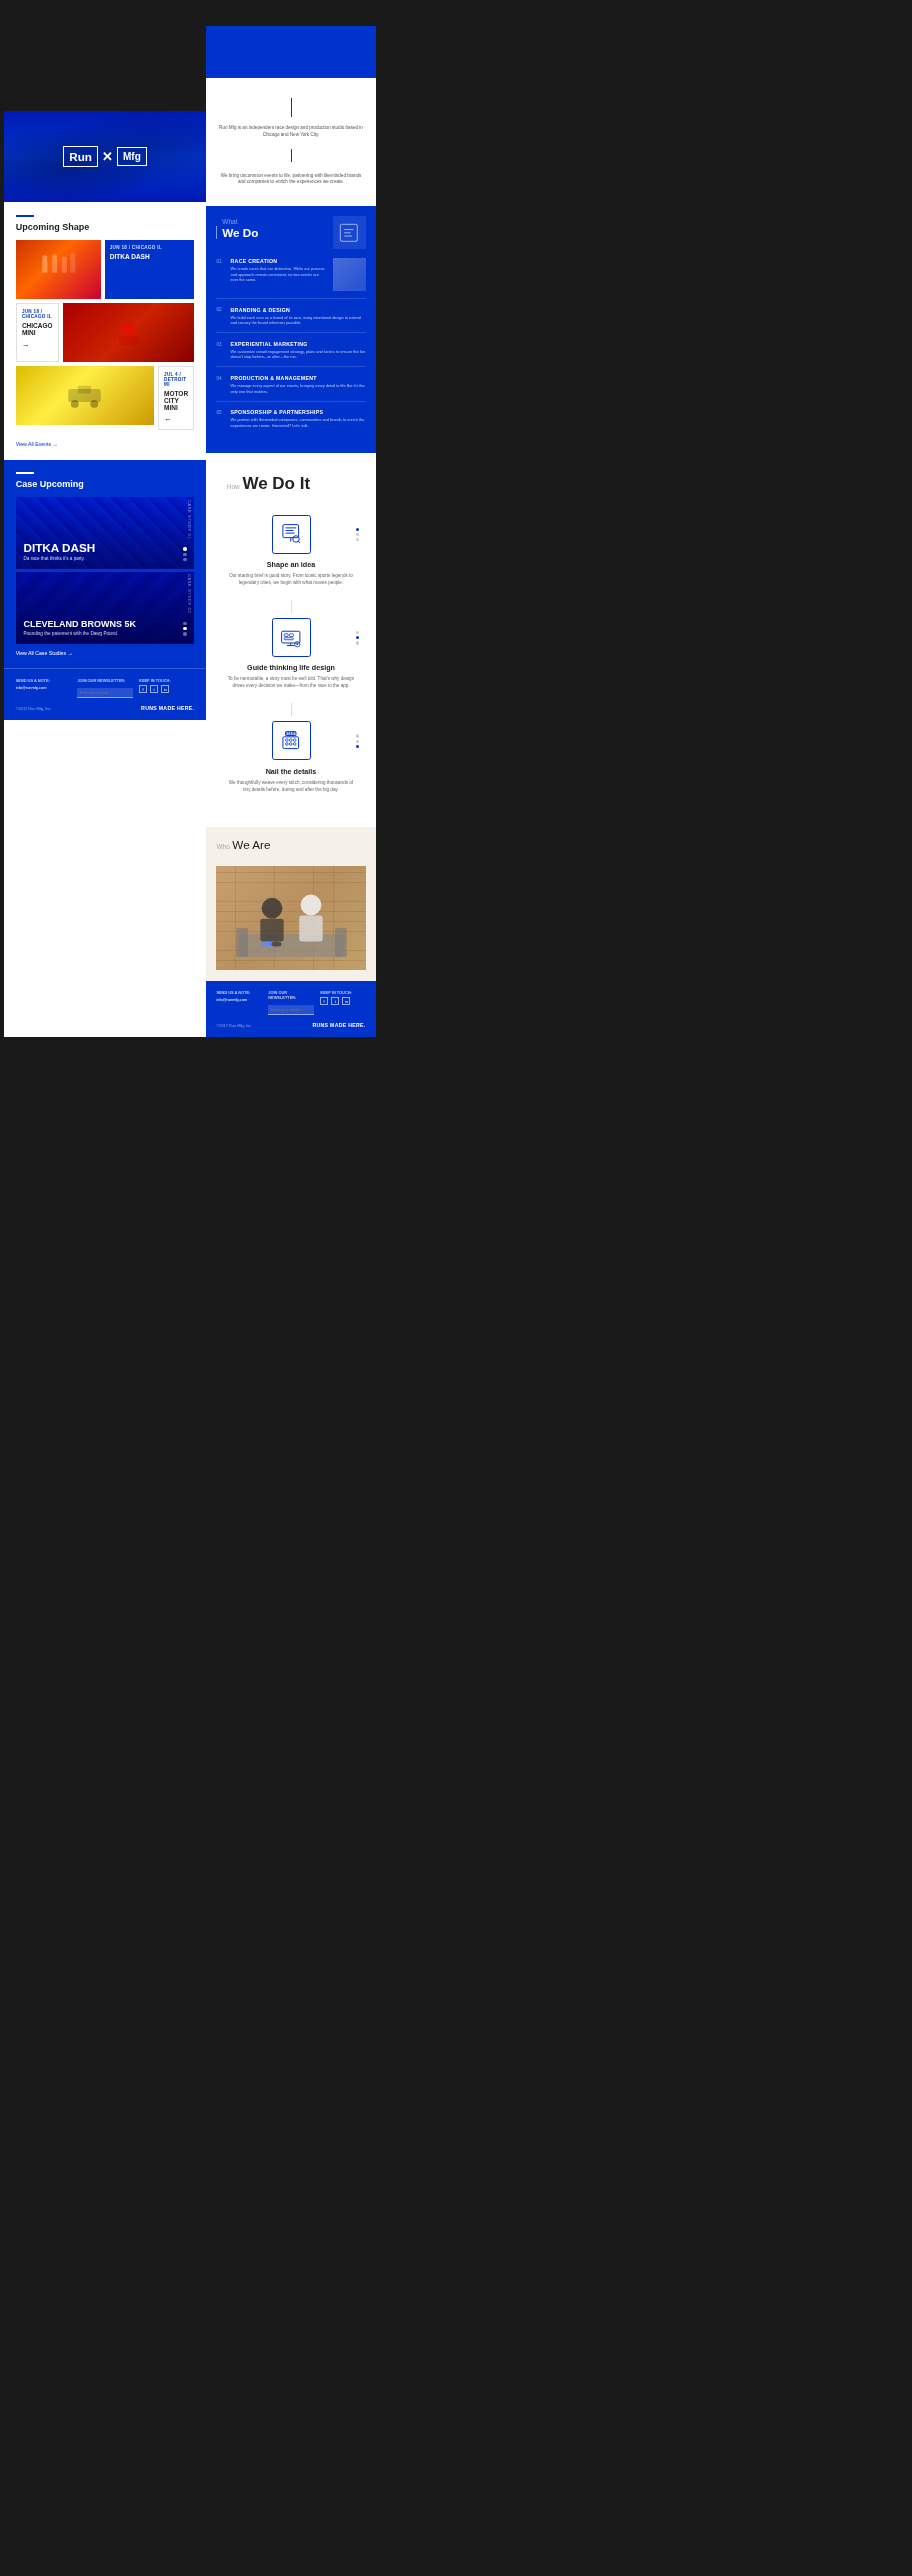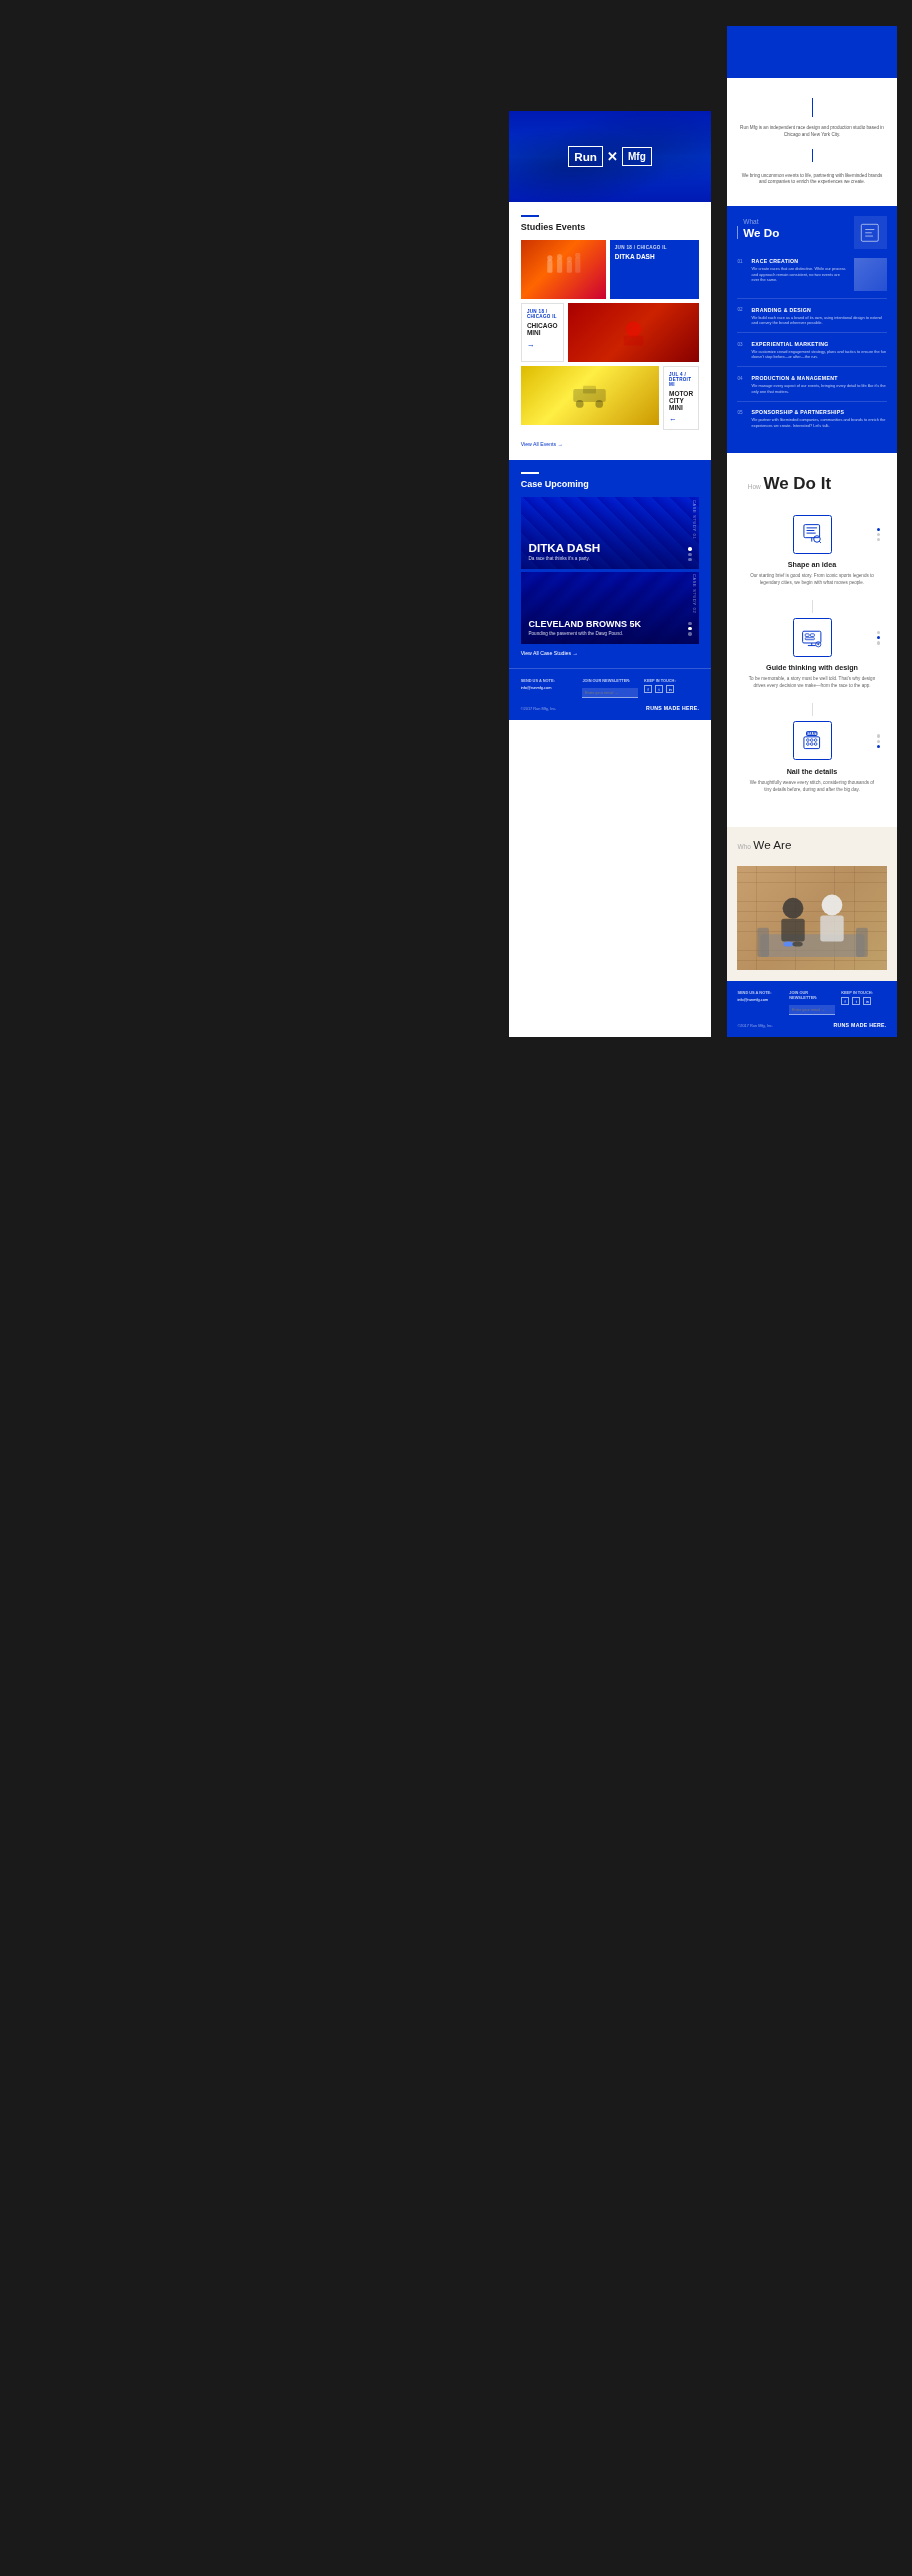--- a/index.html
+++ b/index.html
@@ -5,23 +5,23 @@
     * { margin: 0; padding: 0; box-sizing: border-box; }
     body {
       background: #1a1a1a;
       font-family: 'Arial', sans-serif;
       width: 913px;
       min-height: 2576px;
     }
 
     .outer-wrapper {
       display: flex;
-      justify-content: flex-end;
-      padding: 26px 16px;
-      gap: 16px;
+      justify-content: flex-start;
+      padding: 26px 4px;
+      gap: 0;
     }
 
     
     .page-left {
       width: 202px;
       background: #fff;
       position: relative;
       margin-top: 85px;
     }
 
@@ -580,21 +580,21 @@
       <div class="runners-bg"></div>
       <div class="hero-logo">
         <div class="logo-run">Run</div>
         <div class="logo-x">✕</div>
         <div class="logo-mfg">Mfg</div>
       </div>
     </div>
 
     <div class="upcoming-section">
       <div class="section-rule"></div>
-      <div class="section-title">Studies Events</div>
+      <div class="section-title">Upcoming Shape</div>
 
       <div class="events-grid">
 
         <div class="event-row">
           <div class="event-img-runners">
 
             <svg width="39" height="33" viewBox="0 0 60 50">
               <rect x="5" y="10" width="8" height="20" rx="2" fill="rgba(255,255,255,0.3)"></rect>
               <circle cx="9" cy="7" r="4" fill="rgba(255,255,255,0.3)"></circle>
               <rect x="20" y="8" width="8" height="22" rx="2" fill="rgba(255,255,255,0.25)"></rect>
@@ -820,21 +820,21 @@
               <rect x="8" y="12" width="6" height="4" rx="1" stroke="#0033cc" stroke-width="1.2" fill="none"></rect>
               <rect x="16" y="12" width="6" height="4" rx="1" stroke="#0033cc" stroke-width="1.2" fill="none"></rect>
               <rect x="8" y="18" width="14" height="3" rx="1" stroke="#0033cc" stroke-width="1.2" fill="none"></rect>
               <line x1="18" y1="26" x2="18" y2="30" stroke="#0033cc" stroke-width="1.5"></line>
               <line x1="12" y1="30" x2="24" y2="30" stroke="#0033cc" stroke-width="1.5"></line>
               <circle cx="28" cy="28" r="4" stroke="#0033cc" stroke-width="1.2" fill="none"></circle>
               <line x1="26.5" y1="28" x2="29.5" y2="28" stroke="#0033cc" stroke-width="1.2"></line>
               <line x1="28" y1="26.5" x2="28" y2="29.5" stroke="#0033cc" stroke-width="1.2"></line>
             </svg>
           </div>
-          <div class="process-step-title" style="color:#222;">Guide thinking with design</div>
+          <div class="process-step-title" style="color:#222;">Guide thinking life design</div>
           <div class="process-step-desc" style="color:#666;">To be memorable, a story must be well told. That's why design drives every decision we make—from the race to the app.</div>
           <div class="process-dots">
             <div class="dot" style="background:#ccc;"></div>
             <div class="dot active" style="background:#0033cc;"></div>
             <div class="dot" style="background:#ccc;"></div>
           </div>
         </div>
 
         <div class="step-divider" style="background:#ddd;"></div>
 

